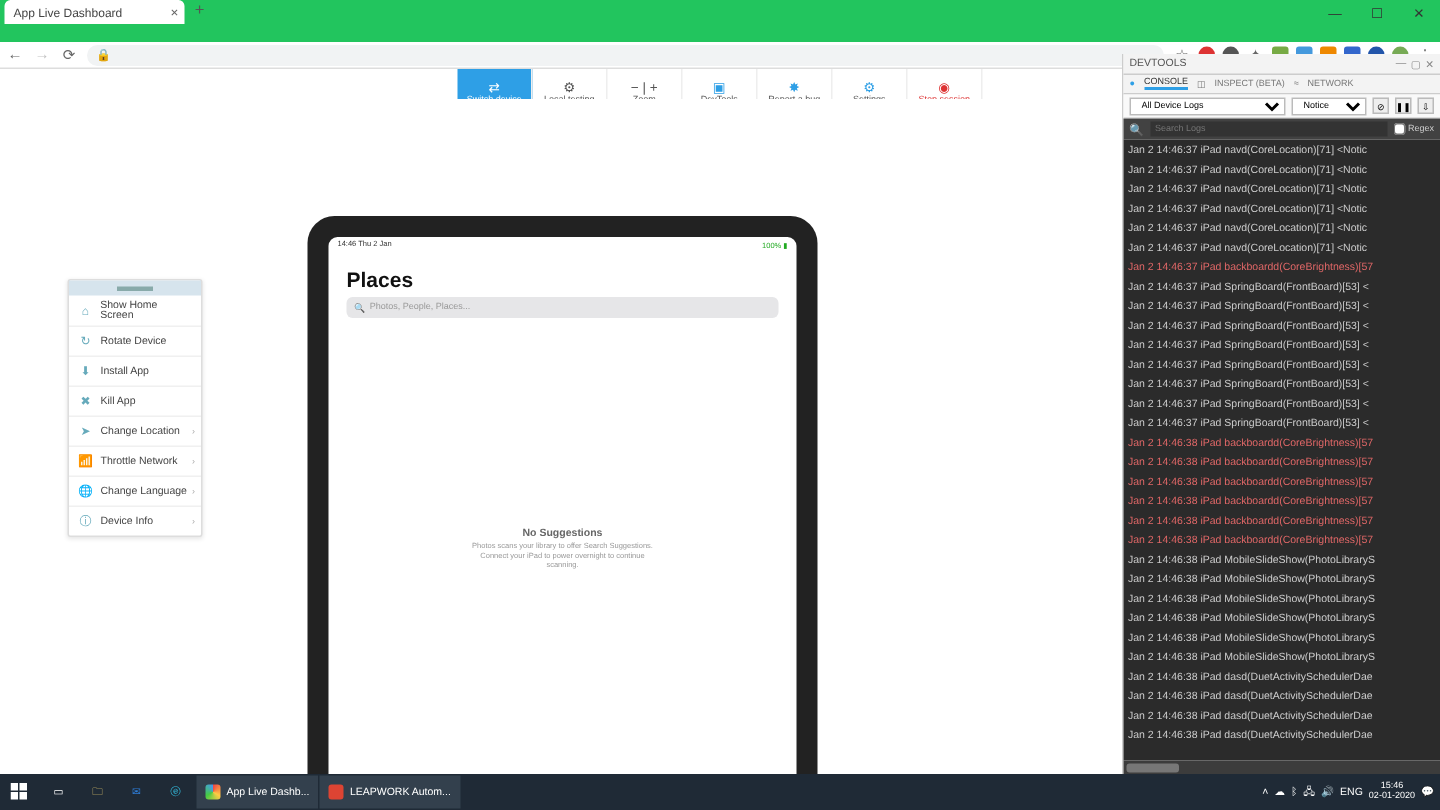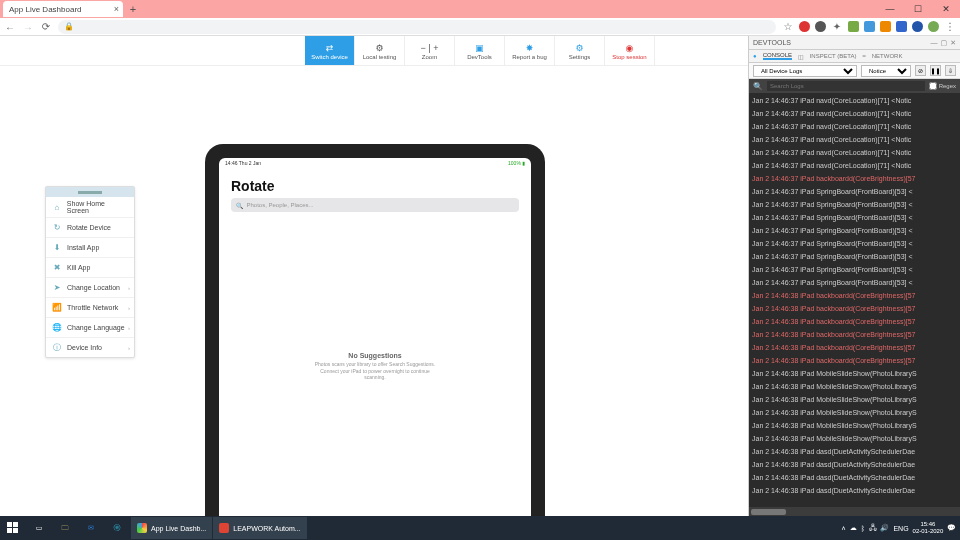--- a/index.html
+++ b/index.html
@@ -1,19 +1,19 @@
 <!DOCTYPE html>
 <html><head>
 <meta charset="utf-8">
 <style>
 * { margin:0; padding:0; box-sizing:border-box; font-family:"Segoe UI",Arial,sans-serif; }
 body { width:960px; height:540px; overflow:hidden; background:#fff; position:relative; }
 
 
-.titlebar { height:18px; background:#fca5a5; display:flex; align-items:center; }
+.titlebar { height:28px; background:#22c55e; display:flex; align-items:flex-start; }
 .tab { background:#fff; height:16px; width:120px; margin-left:3px; border-radius:4px 4px 0 0; display:flex; align-items:center; padding:0 6px; font-size:8px; color:#444; position:relative; }
 .tab-close { position:absolute; right:4px; color:#666; font-size:9px; }
 .newtab { width:14px; height:14px; margin-left:3px; display:flex; align-items:center; justify-content:center; color:#555; font-size:11px; }
 .win-ctrl { margin-left:auto; display:flex; }
 .win-btn { width:28px; height:18px; display:flex; align-items:center; justify-content:center; font-size:9px; color:#333; }
 .addrbar { height:18px; background:#fff; border-bottom:1px solid #ddd; display:flex; align-items:center; padding:0 4px; gap:6px; }
 .nav-ico { width:12px; height:12px; color:#666; font-size:10px; display:flex; align-items:center; justify-content:center; }
 .omnibox { flex:1; height:14px; background:#f1f3f4; border-radius:7px; font-size:8px; color:#555; display:flex; align-items:center; padding:0 6px; gap:4px; }
 .ext-icons { display:flex; gap:5px; align-items:center; }
 .ext { width:11px; height:11px; border-radius:2px; }
@@ -189,21 +189,21 @@
       </div>
   </div>
 
   <div class="ipad">
     <div class="ipad-screen">
       <div class="ipad-status">
         <span>14:46  Thu 2 Jan</span>
         <span style="color:#2a2">100% ▮</span>
       </div>
       <div class="ipad-body">
-        <div class="search-title">Rotate</div>
+        <div class="search-title">Places</div>
         <div class="search-field">
           <span>🔍</span>
           <span>Photos, People, Places...</span>
         </div>
         <div class="nosugg">
           <div class="nosugg-t">No Suggestions</div>
           <div class="nosugg-p">
             <div>Photos scans your library to offer Search Suggestions.</div>
             <div>Connect your iPad to power overnight to continue</div>
             <div>scanning.</div>

